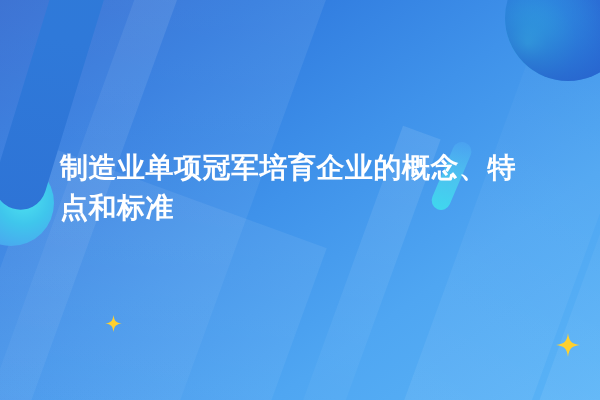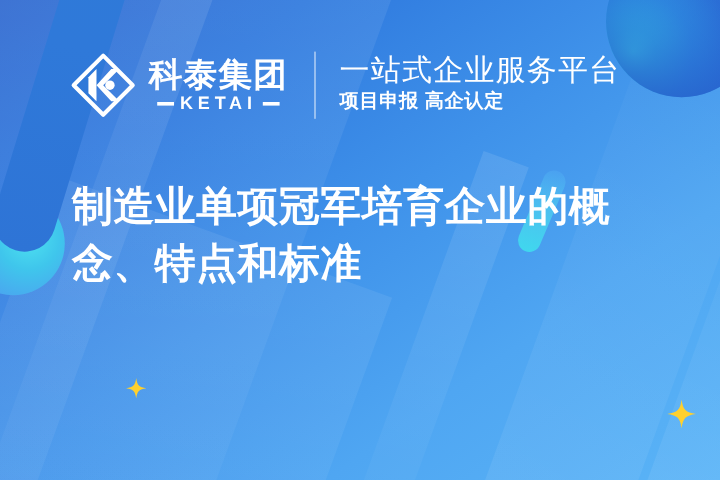--- a/index.html
+++ b/index.html
@@ -214,21 +214,21 @@
     white-space: nowrap;
   }
 
   
   .headline {
     position: absolute;
     left: 60px;
     top: 148px;
     width: 470px;
     color: #ffffff;
-    font-size: 34px;
+    font-size: 28px;
     font-weight: 700;
     line-height: 1.42;
     letter-spacing: 0.5px;
   }
 </style>
 </head>
 <body>
 
 <div id="banner">
 
@@ -247,42 +247,16 @@
 
   <div class="capsule-cyan"></div>
 
   <svg class="sparkle" style="left:105px; top:315px;" width="17" height="17" viewBox="0 0 20 20">
     <path d="M10 0 C11 7.2 12.8 9 20 10 C12.8 11 11 12.8 10 20 C9 12.8 7.2 11 0 10 C7.2 9 9 7.2 10 0 Z" fill="#ffd02e"></path>
   </svg>
   <svg class="sparkle" style="left:556px; top:333px;" width="24" height="24" viewBox="0 0 20 20">
     <path d="M10 0 C11 7.2 12.8 9 20 10 C12.8 11 11 12.8 10 20 C9 12.8 7.2 11 0 10 C7.2 9 9 7.2 10 0 Z" fill="#ffd02e"></path>
   </svg>
 
-  <div class="header">
-
-    <div class="logo-wrap">
-      <svg class="logo-mark" viewBox="0 0 100 100">
-        <path d="M50 6 L94 50 L50 94 L6 50 Z" fill="none" stroke="#ffffff" stroke-width="6" stroke-linejoin="round"></path>
-        <path d="M40 26 L40 74 L28 62 L28 38 Z" fill="#ffffff"></path>
-        <path d="M40 50 L62 26 L74 26 L50 50 L74 74 L62 74 Z" fill="#ffffff"></path>
-        <circle cx="60" cy="50" r="7" fill="#ffffff"></circle>
-      </svg>
-      <div class="logo-text">
-        <div class="logo-cn">科泰集团</div>
-        <div class="logo-en-row">
-          <span class="logo-dash"></span>
-          <span class="logo-en">KETAI</span>
-          <span class="logo-dash"></span>
-        </div>
-      </div>
-    </div>
-
-    <div class="divider"></div>
-
-    <div class="slogan">
-      <div class="slogan-main">一站式企业服务平台</div>
-      <div class="slogan-sub">项目申报 高企认定</div>
-    </div>
-  </div>
 
   <div class="headline">制造业单项冠军培育企业的概念、特点和标准</div>
 
 </div>
 
 </body></html>

